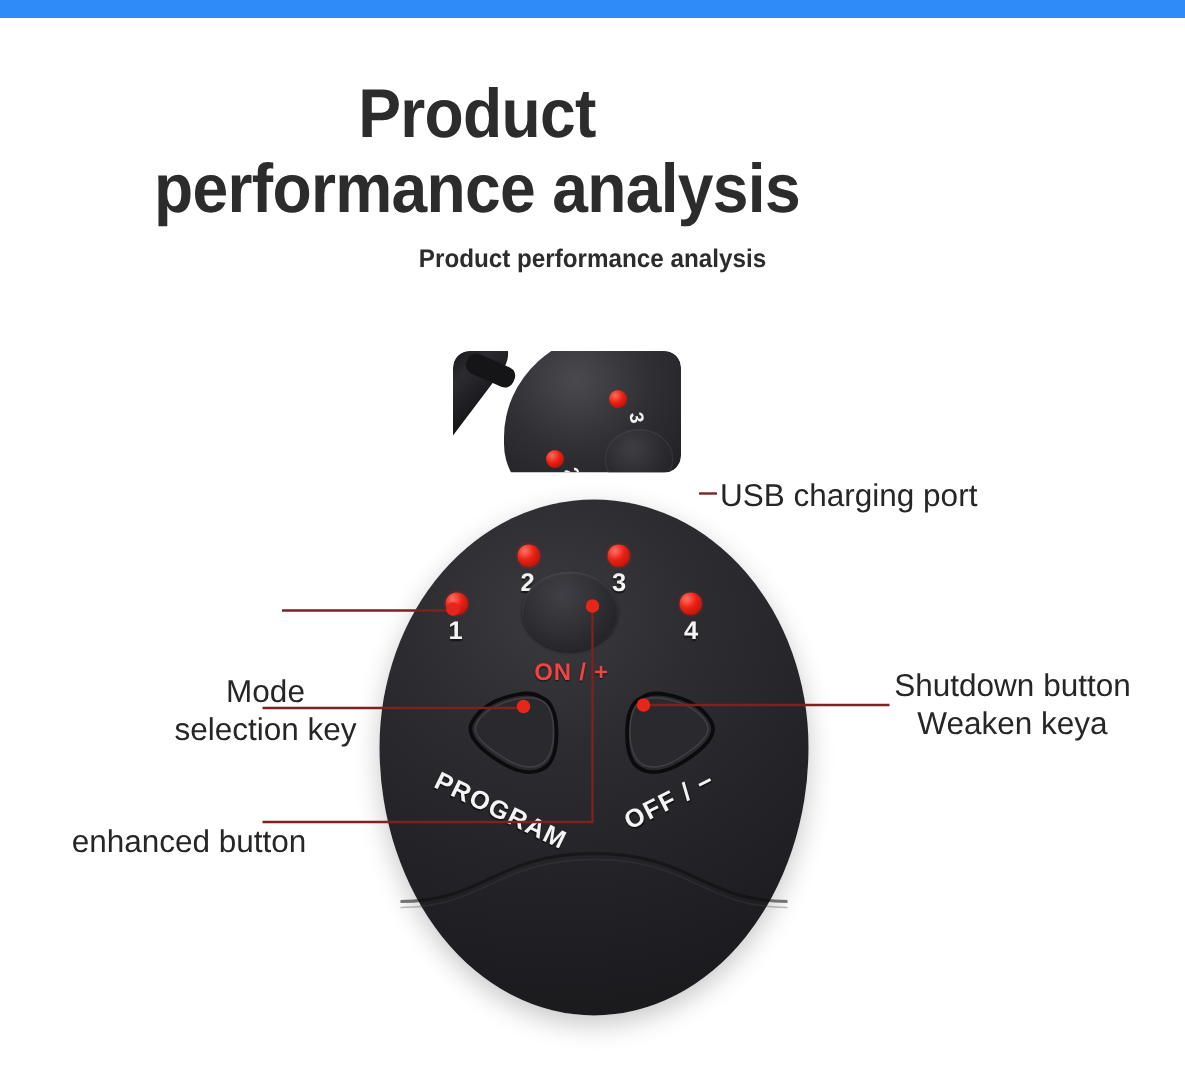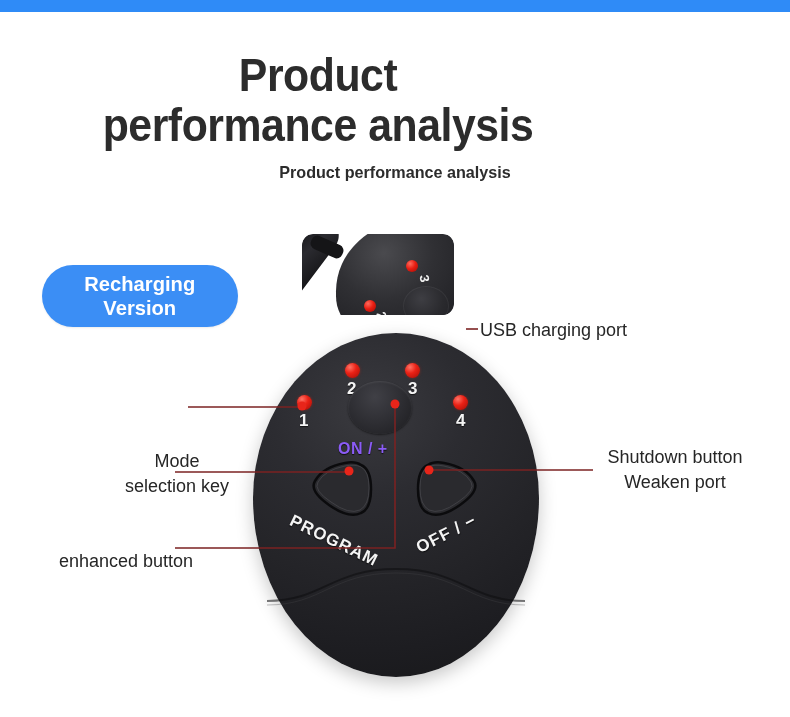--- a/index.html
+++ b/index.html
@@ -106,22 +106,22 @@
     text-shadow:0 1px 1px rgba(0,0,0,.6);
   }
 
   .btn-on{
     position:absolute;left:95px;top:48px;width:64px;height:53px;
     border-radius:50%;
     background:radial-gradient(ellipse at 42% 30%, #404046 0%, #2e2e33 50%, #232327 80%, #1c1c20 100%);
     box-shadow:inset 0 1px 2px rgba(255,255,255,.10), 0 1px 2px rgba(0,0,0,.5);
   }
   .lbl-on{
-    position:absolute;left:85px;top:107px;width:86px;
-    color:#8b5cf6;font-size:16px;font-weight:bold;letter-spacing:.5px;
+    position:absolute;left:85px;top:107px;width:86px;text-align:center;
+    color:#ef4444;font-size:16px;font-weight:bold;letter-spacing:.5px;
     text-shadow:0 1px 1px rgba(0,0,0,.7);
   }
 
   .tri-wrap{position:absolute;width:78px;height:64px;}
   .tri-l{left:48px;top:124px;}
   .tri-r{left:157px;top:124px;}
 
   .lbl-prog{
     position:absolute;left:42px;top:178px;
     color:#f4f4f4;font-size:17px;font-weight:bold;letter-spacing:1px;
@@ -132,46 +132,40 @@
     position:absolute;left:160px;top:207px;
     color:#f4f4f4;font-size:17px;font-weight:bold;letter-spacing:1px;
     transform:rotate(-27deg);transform-origin:left top;
     text-shadow:0 1px 1px rgba(0,0,0,.7);
   }
 
   
   .leaders{position:absolute;left:0;top:0;width:790px;height:717px;pointer-events:none;}
 
   
-  .callout{position:absolute;color:#262626;font-size:18px;line-height:25px;white-space:pre;}
+  .callout{position:absolute;color:#262626;font-size:21px;line-height:25px;white-space:pre;}
   .c-indicator{left:47px;top:396px;}
   .c-mode{left:89px;top:449px;text-align:center;width:176px;white-space:normal;}
   .c-power{left:22px;top:524px;text-align:center;width:208px;white-space:normal;}
   .c-usb{left:480px;top:318px;}
   .c-shutdown{left:566px;top:445px;text-align:center;width:218px;white-space:normal;}
 </style>
 </head>
 <body>
 
 <div id="page">
 
   <div class="topbar"></div>
 
   <div class="title-block">
     <div class="title-l1">Product</div>
     <div class="title-l2">performance analysis</div>
   </div>
   <div class="subtitle">Product performance analysis</div>
 
-  <div class="pill">
-    <div class="pill-txt">
-      <span>Recharging</span><br>
-      <span>Version</span>
-    </div>
-  </div>
 
   <div class="inset">
     <div class="inset-inner">
       <div class="inset-dev"></div>
       <div class="inset-cable"></div>
       <div class="inset-cable2"></div>
       <div class="inset-btn"></div>
       <div class="inset-led" style="left:104px;top:26px;"></div>
       <div class="inset-led" style="left:62px;top:66px;"></div>
       <div class="inset-num" style="left:119px;top:37px;transform:rotate(80deg);">3</div>
@@ -246,16 +240,16 @@
     <span>selection key</span>
   </div>
 
   <div class="callout c-power">
     <br>
     <span>enhanced button</span>
   </div>
 
   <div class="callout c-shutdown">
     <span>Shutdown button</span><br>
-    <span>Weaken port</span>
+    <span>Weaken keya</span>
   </div>
 
 </div>
 
 </body></html>

